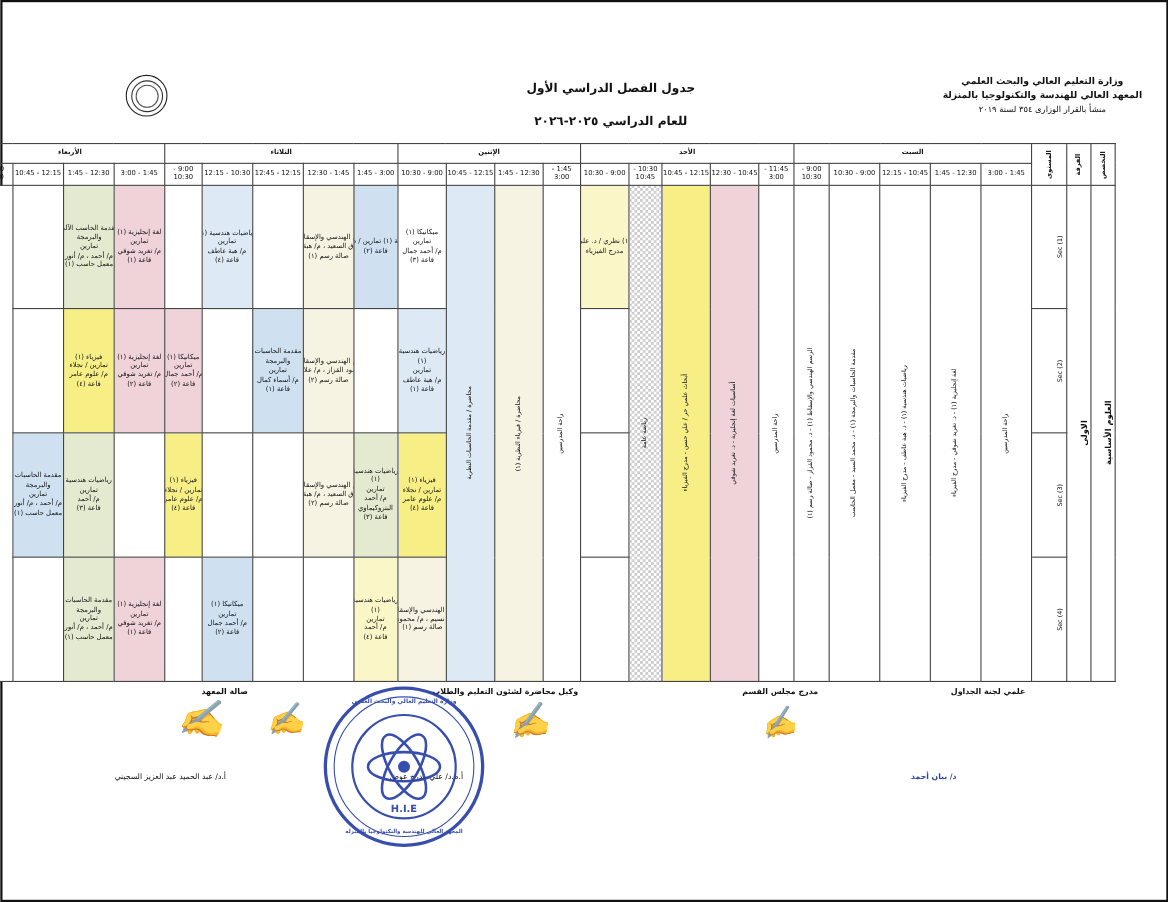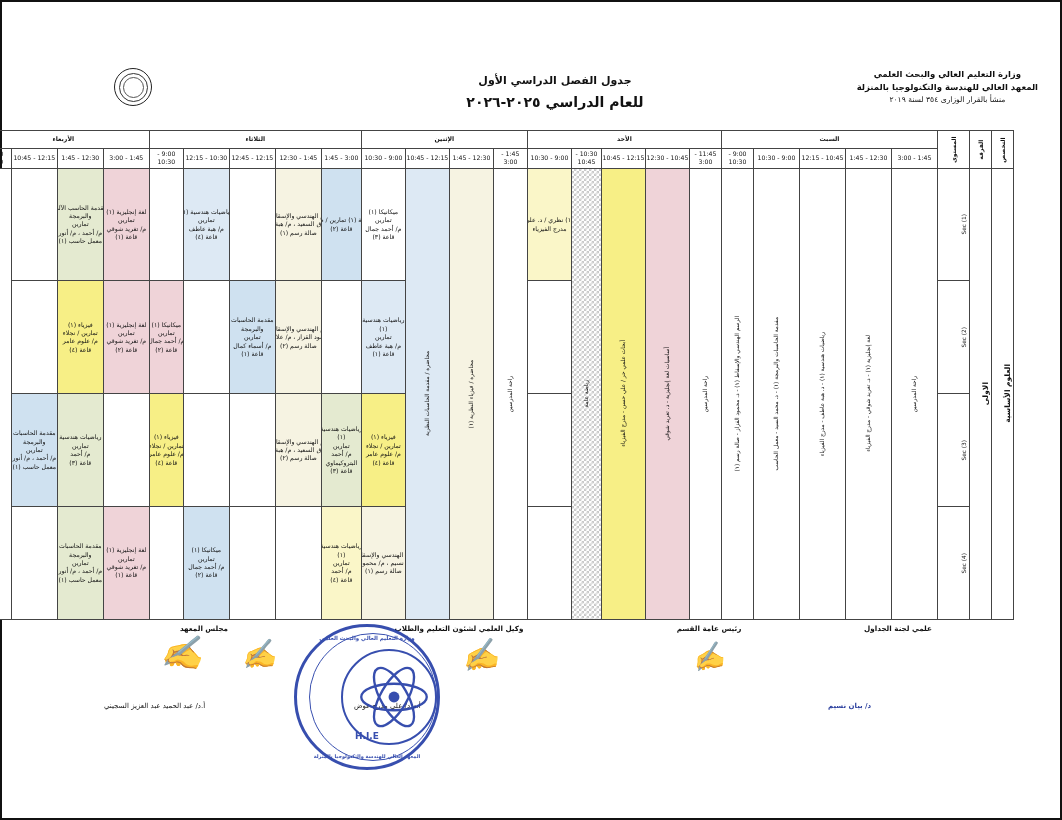--- a/index.html
+++ b/index.html
@@ -27,21 +27,21 @@
     font-weight:bold;
     color:#111;
     white-space:nowrap;
   }
   .hdr-right .small{font-weight:normal;font-size:7.6px;}
   .hdr-center{
     position:absolute;left:0;right:0;top:10px;
     text-align:center;
     font-size:11px;line-height:1.7;font-weight:bold;padding-left:48px;
   }
-  .hdr-center .sub{font-size:14px;font-weight:bold;}
+  .hdr-center .sub{font-size:11px;font-weight:bold;margin-top:11px;}
   .logo{
     position:absolute;left:112px;top:6px;
     width:38px;height:38px;border-radius:50%;
     border:1.6px solid #222;
     box-sizing:border-box;
     display:flex;align-items:center;justify-content:center;
   }
   .logo .inner{
     width:27px;height:27px;border-radius:50%;
     border:1px solid #333;
@@ -142,21 +142,21 @@
     pointer-events:none;
   }
   
   .stamp{
     position:absolute;left:292px;top:622px;
     width:146px;height:146px;
     border-radius:50%;
     border:3px solid #2740a8;
     box-sizing:border-box;
     color:#2740a8;
-    display:flex;align-items:center;
+    display:flex;align-items:center;justify-content:center;
     opacity:.92;
   }
   .stamp .ring2{
     position:absolute;width:126px;height:126px;border-radius:50%;border:1.5px solid #2740a8;
   }
   .stamp .ring3{
     position:absolute;width:92px;height:92px;border-radius:50%;border:2px solid #2740a8;
   }
   .stamp .core{
     position:relative;width:86px;height:86px;
@@ -587,27 +587,27 @@
           
         </td>
         <td class="cell f-white"></td>
       </tr>
     </tbody>
       </table>
   </div>
 
   <div class="signrow">
     <div class="sigitem" style="right:46px;width:140px">علمي لجنة الجداول</div>
-    <div class="sigitem" style="right:230px;width:150px">رئيس عامة القسم</div>
-    <div class="sigitem" style="right:450px;width:210px">وكيل العلمي لشئون التعليم والطلاب</div>
-    <div class="sigitem" style="right:740px;width:140px">مجلس المعهد</div>
+    <div class="sigitem" style="right:230px;width:150px">مدرج مجلس القسم</div>
+    <div class="sigitem" style="right:450px;width:210px">وكيل محاضرة لشئون التعليم والطلاب</div>
+    <div class="sigitem" style="right:740px;width:140px">صالة المعهد</div>
   </div>
 
   <div class="signames">
-    <div class="signame" style="right:46px;width:140px;color:#2b3f9e;font-weight:bold">د/ بيان نسيم</div>
+    <div class="signame" style="right:46px;width:140px;color:#2b3f9e;font-weight:bold">د/ بيان أحمد</div>
     <div class="signame" style="right:230px;width:150px"></div>
     <div class="signame" style="right:450px;width:210px">أ.م.د/ علي مدرج عوض</div>
     <div class="signame" style="right:740px;width:170px">أ.د/ عبد الحميد عبد العزيز السجيني</div>
   </div>
 
   <div class="scribble" style="left:690px;top:640px;font-size:26px;transform:rotate(-12deg)">✍</div>
   <div class="scribble" style="left:460px;top:636px;font-size:30px;transform:rotate(-8deg)">✍</div>
   <div class="scribble" style="left:160px;top:630px;font-size:34px;transform:rotate(6deg)">✍</div>
   <div class="scribble" style="left:240px;top:636px;font-size:28px;transform:rotate(-4deg)">✍</div>
 

